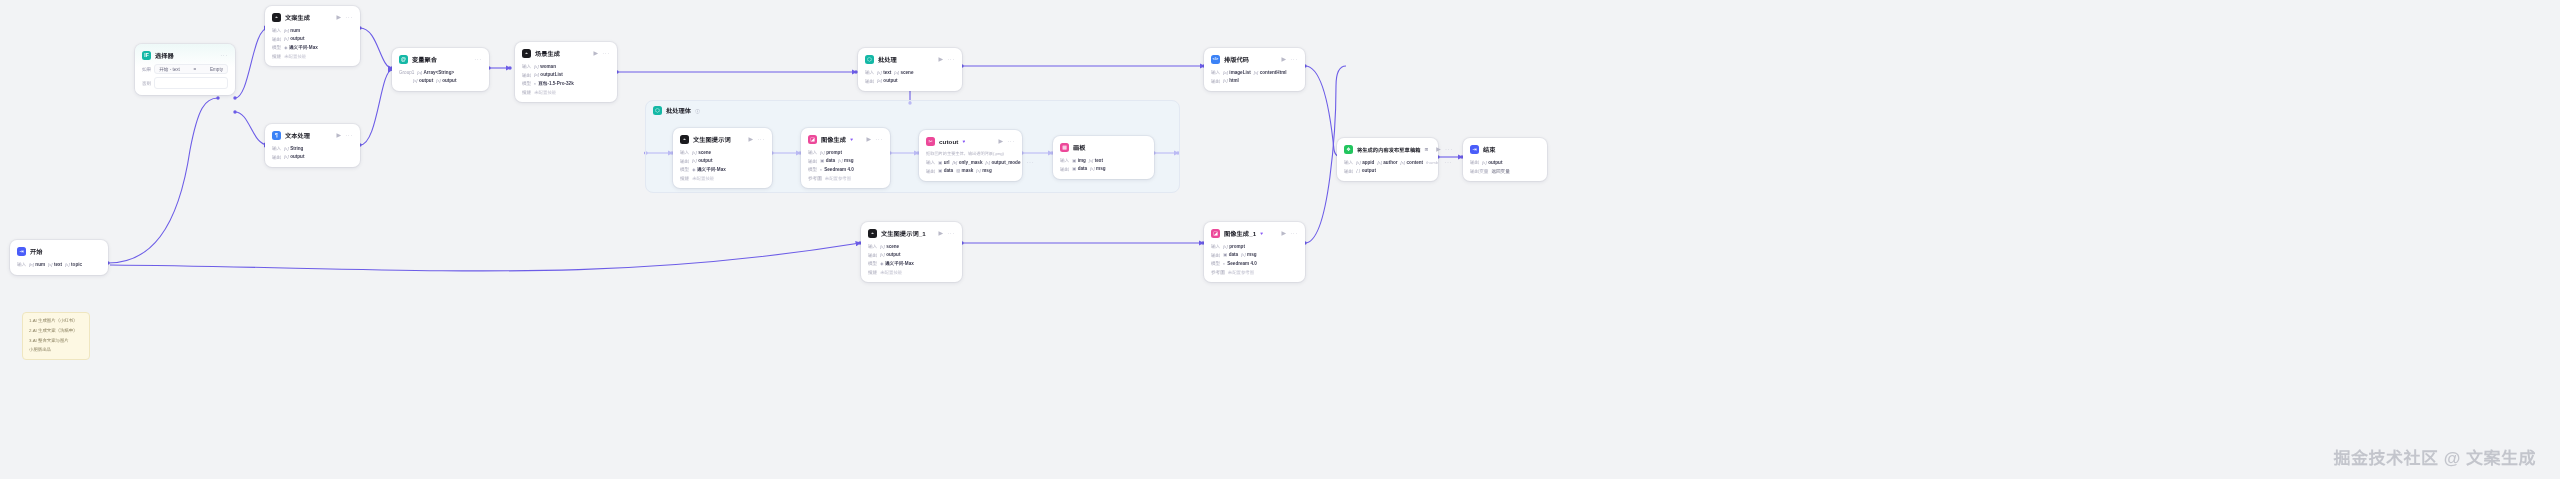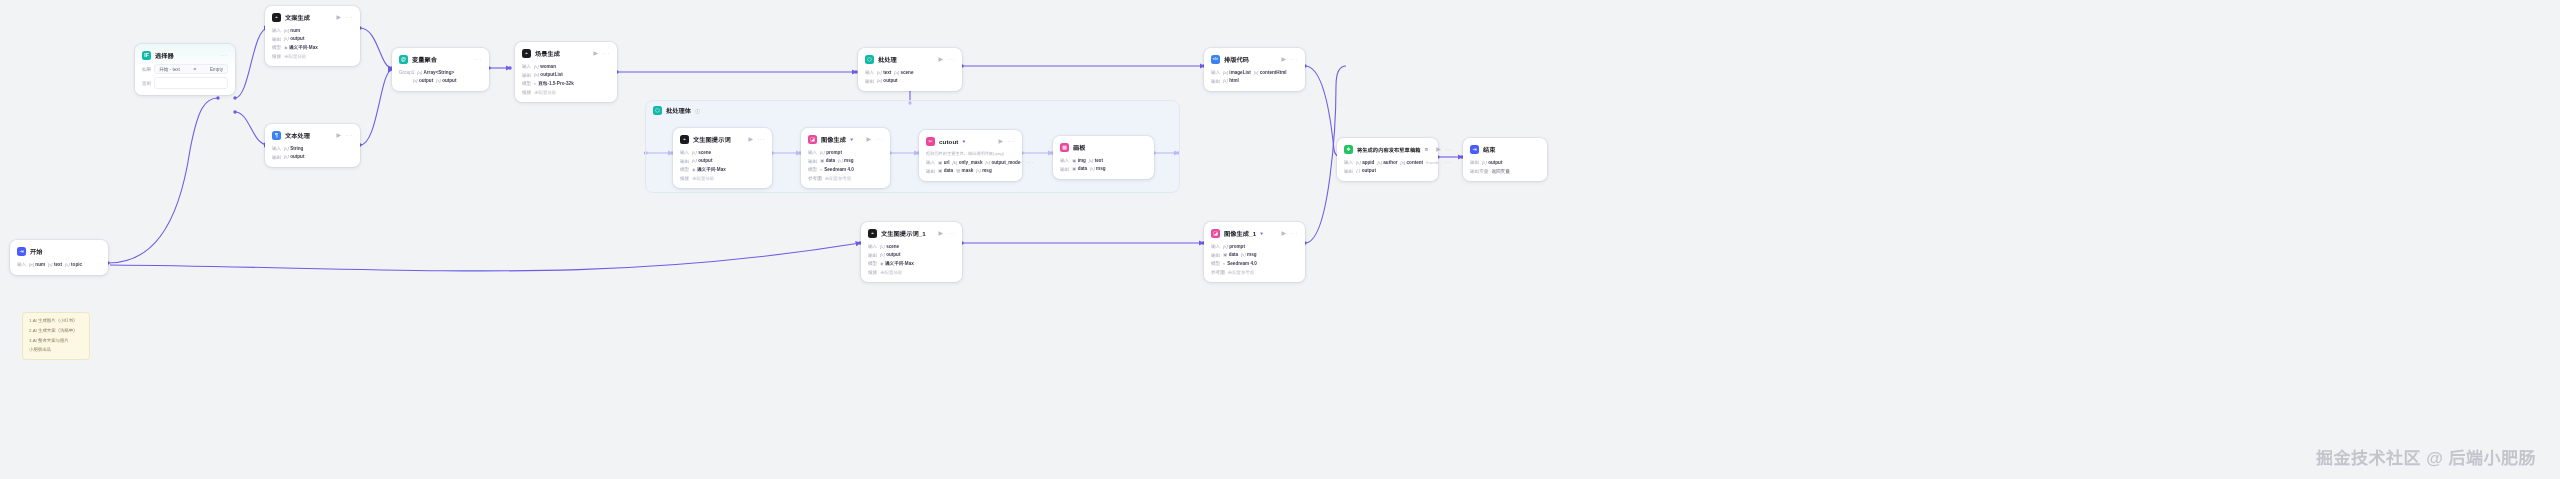--- a/index.html
+++ b/index.html
@@ -640,14 +640,14 @@
         </span>
     </div>
     <div class="nrow">
       <span class="rlab">输出变量</span>
       <span class="chip" style="color:#6b6b80;font-weight:400;">
           <span>返回变量</span>
         </span>
     </div>
   </div>
 
-  <div class="wm">掘金技术社区 @ 后端小肥肠</div>
+  <div class="wm">掘金技术社区 @ 文案生成</div>
 </div>
 
 </body></html>

